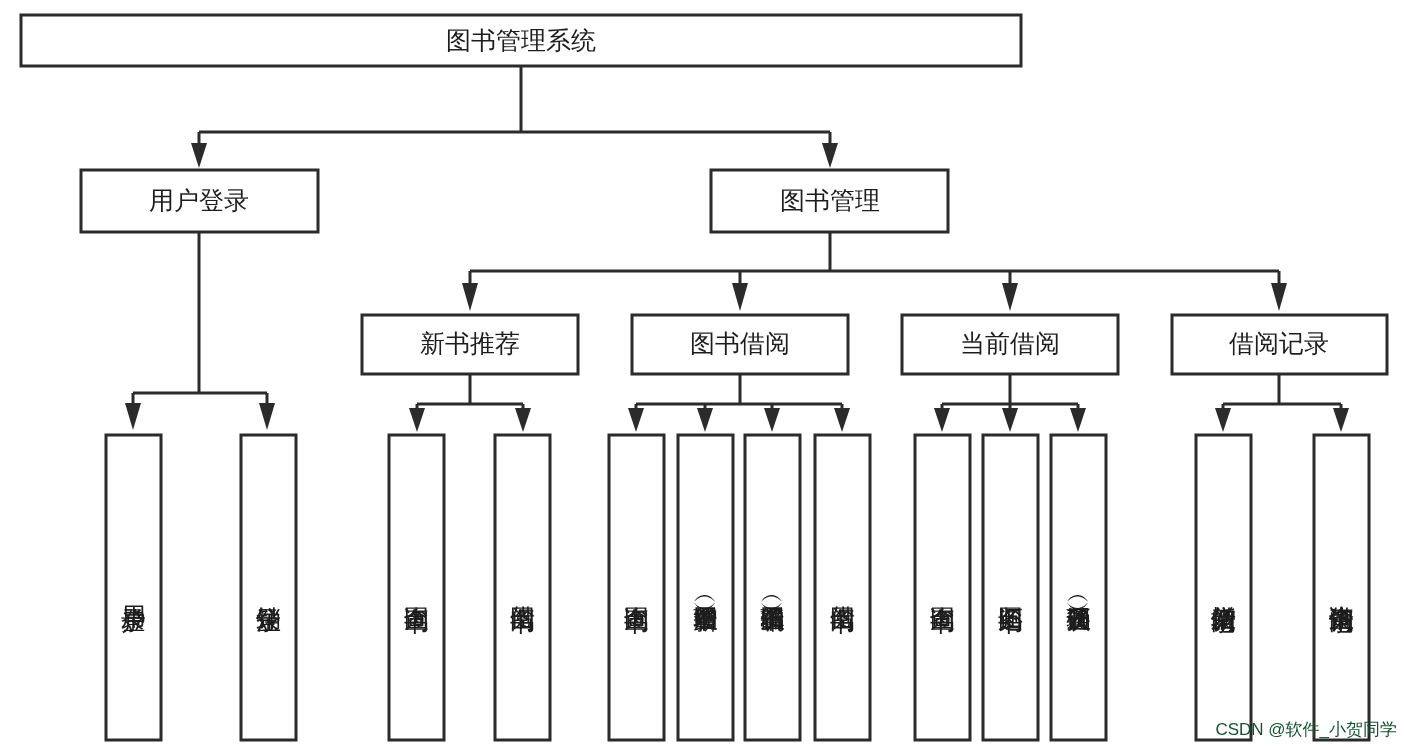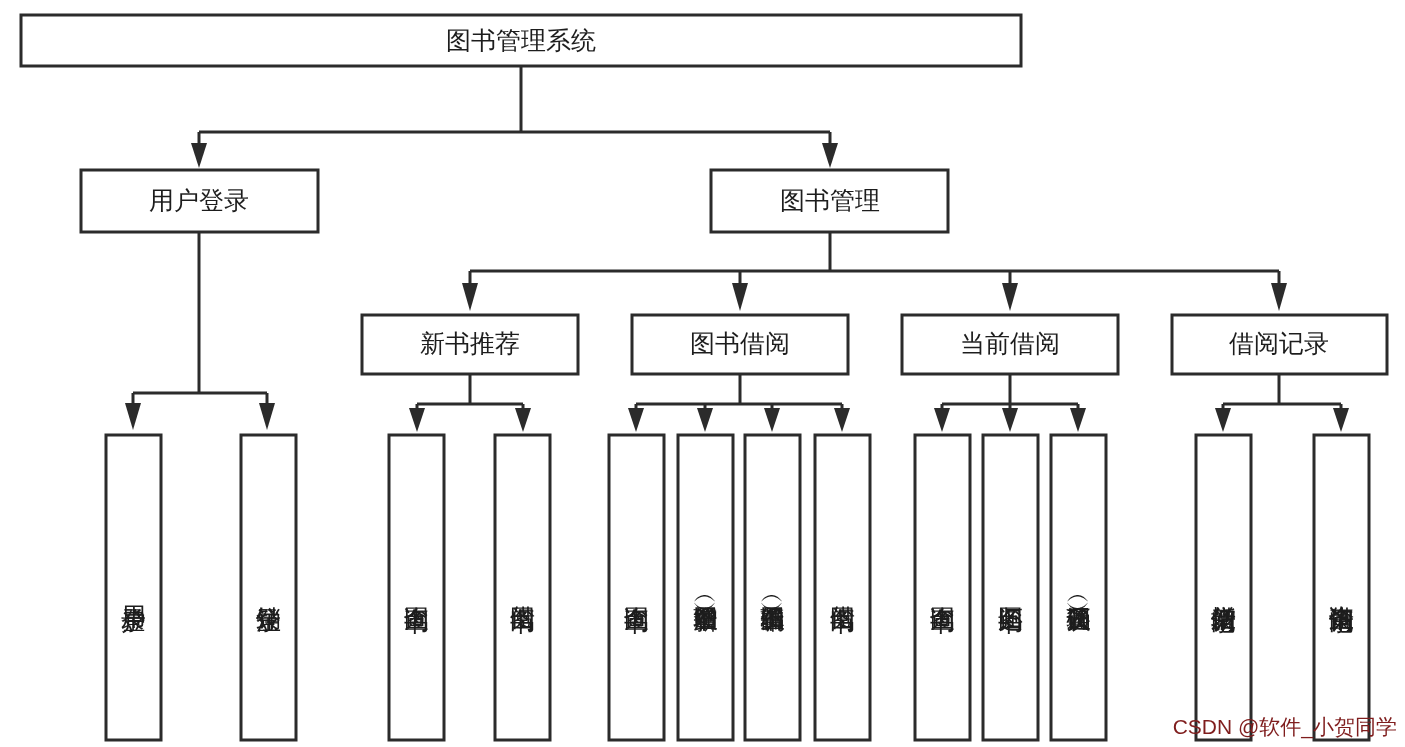--- a/index.html
+++ b/index.html
@@ -65,22 +65,22 @@
   }
   .vlabel-text.tight {
     font-size: 24px;
     letter-spacing: 0px;
   }
   #watermark {
     position: absolute;
     right: 8px;
     bottom: 6px;
     font-family: "Liberation Sans", "DejaVu Sans", sans-serif;
-    font-size: 21px;
-    color: #7f1d1d;
+    font-size: 17px;
+    color: #14532d;
     white-space: nowrap;
     pointer-events: none;
   }
 </style>
 </head>
 <body>
 
 <div id="diagram-root">
 
   <svg id="flowchart" viewBox="0 0 1405 747" xmlns="http://www.w3.org/2000/svg">

